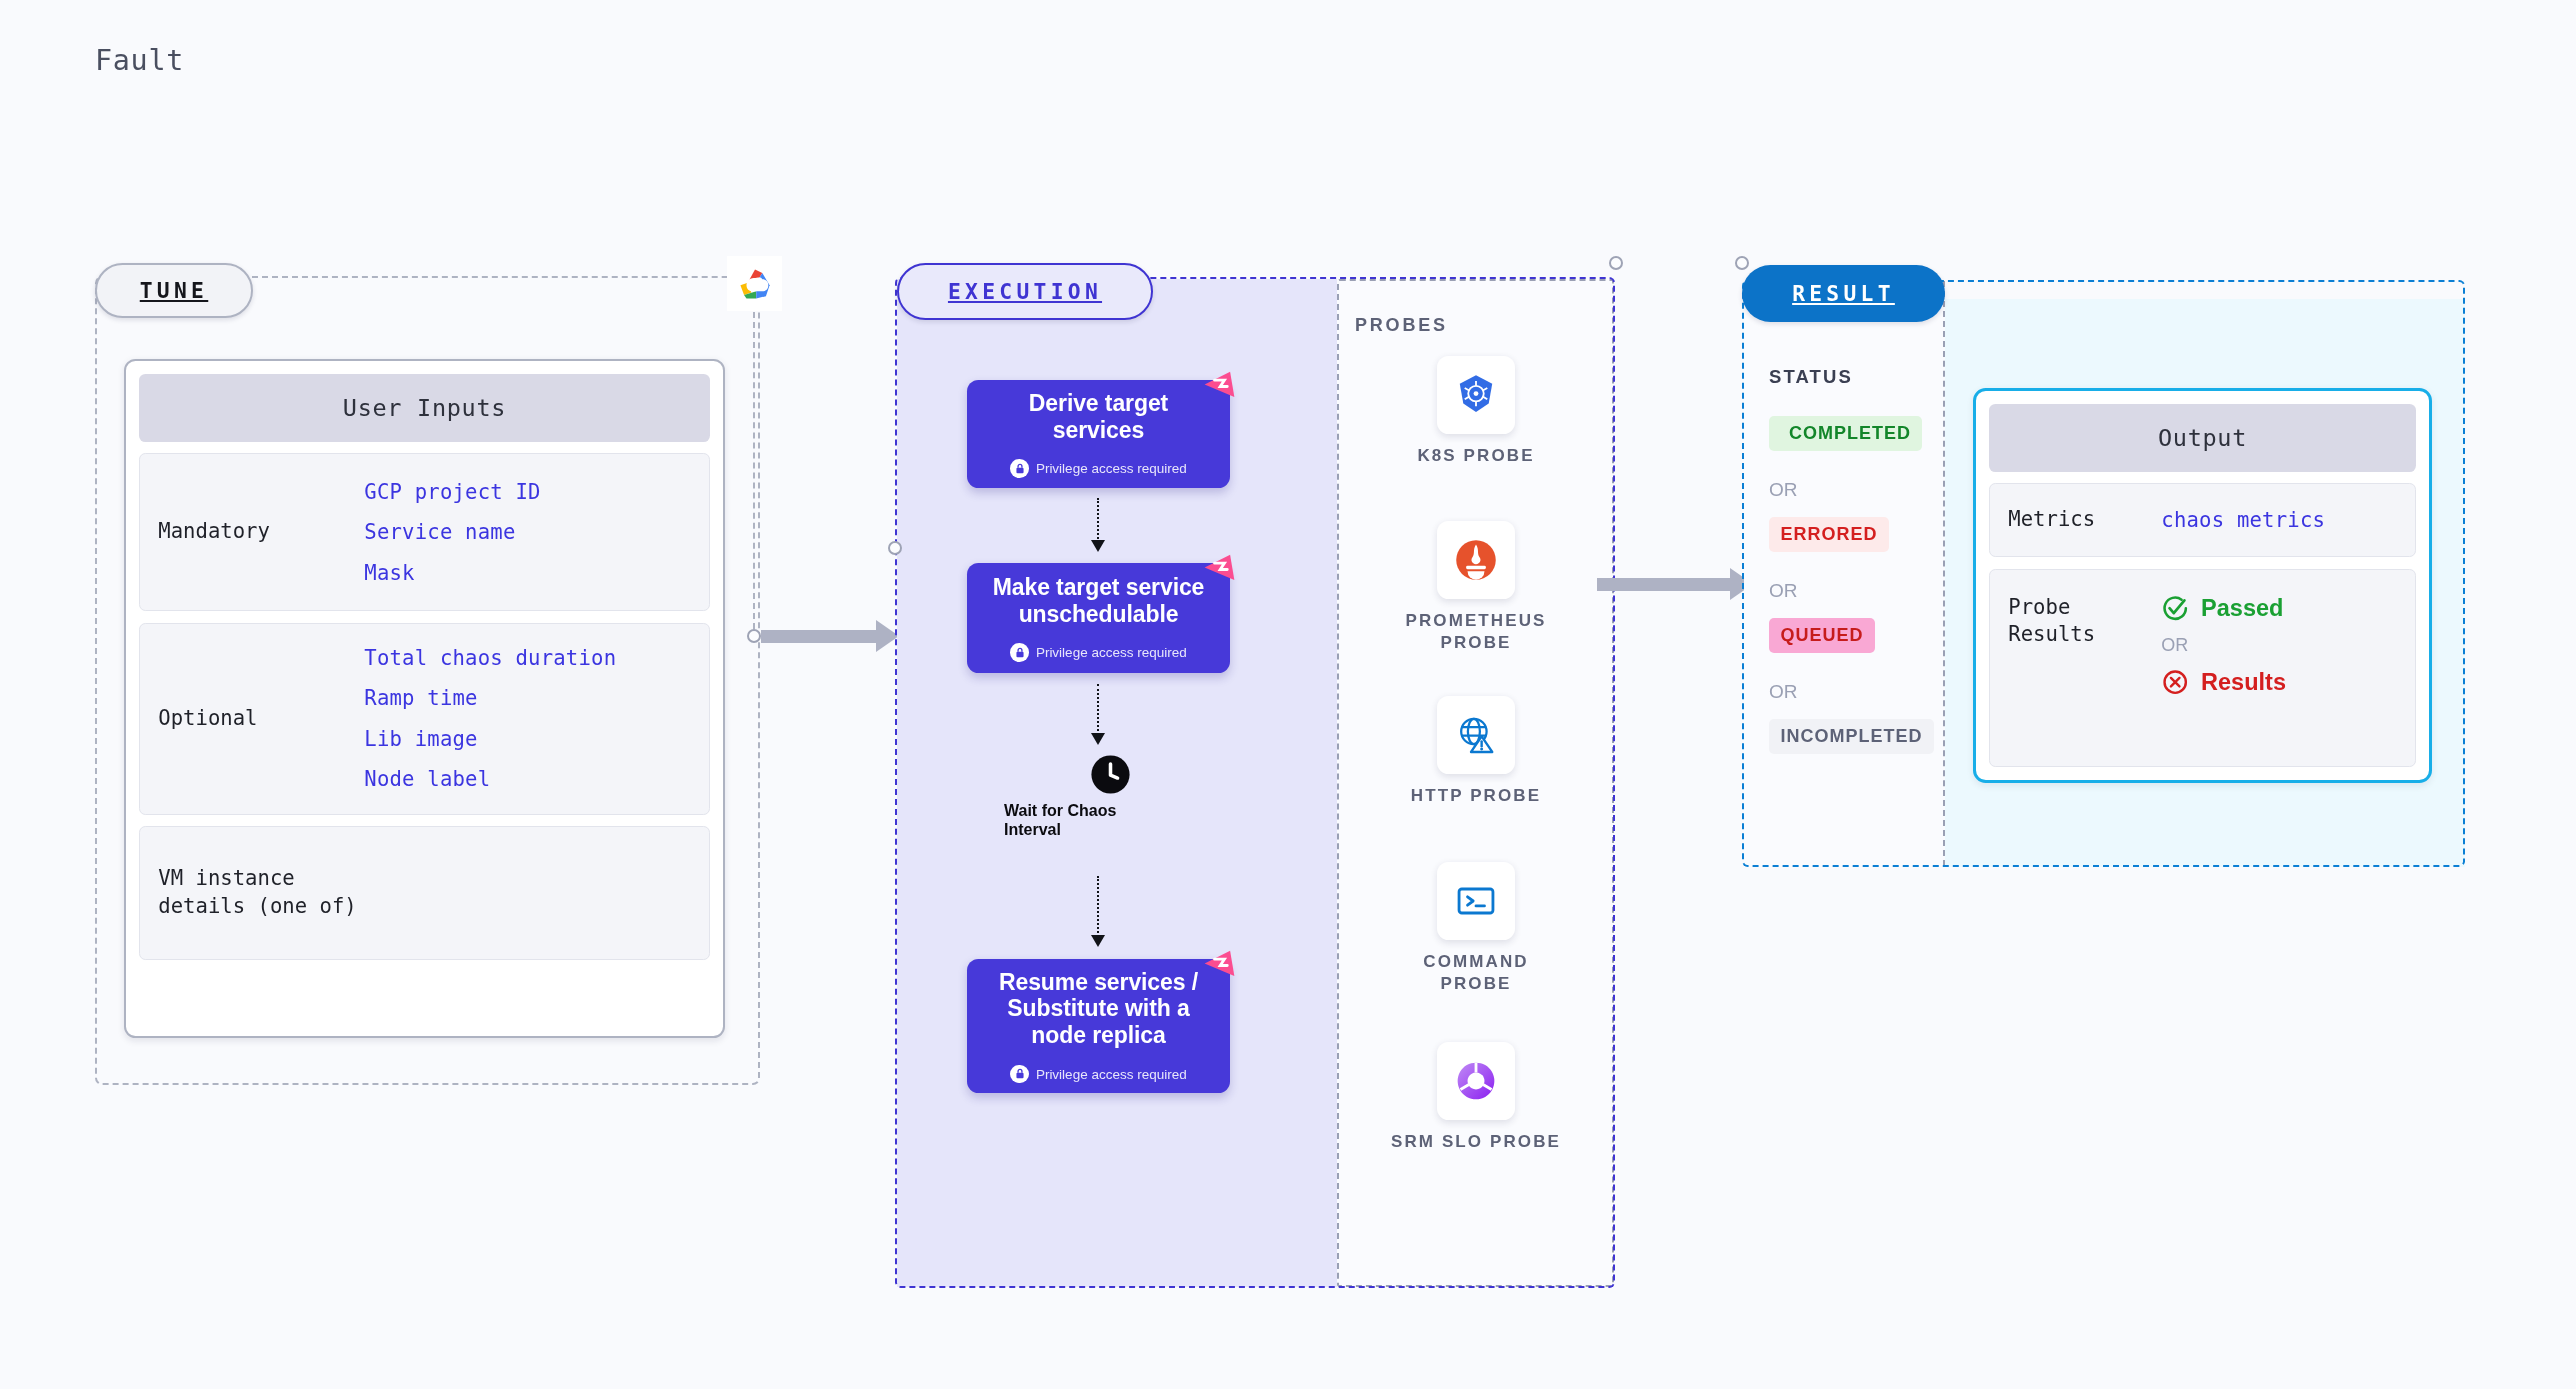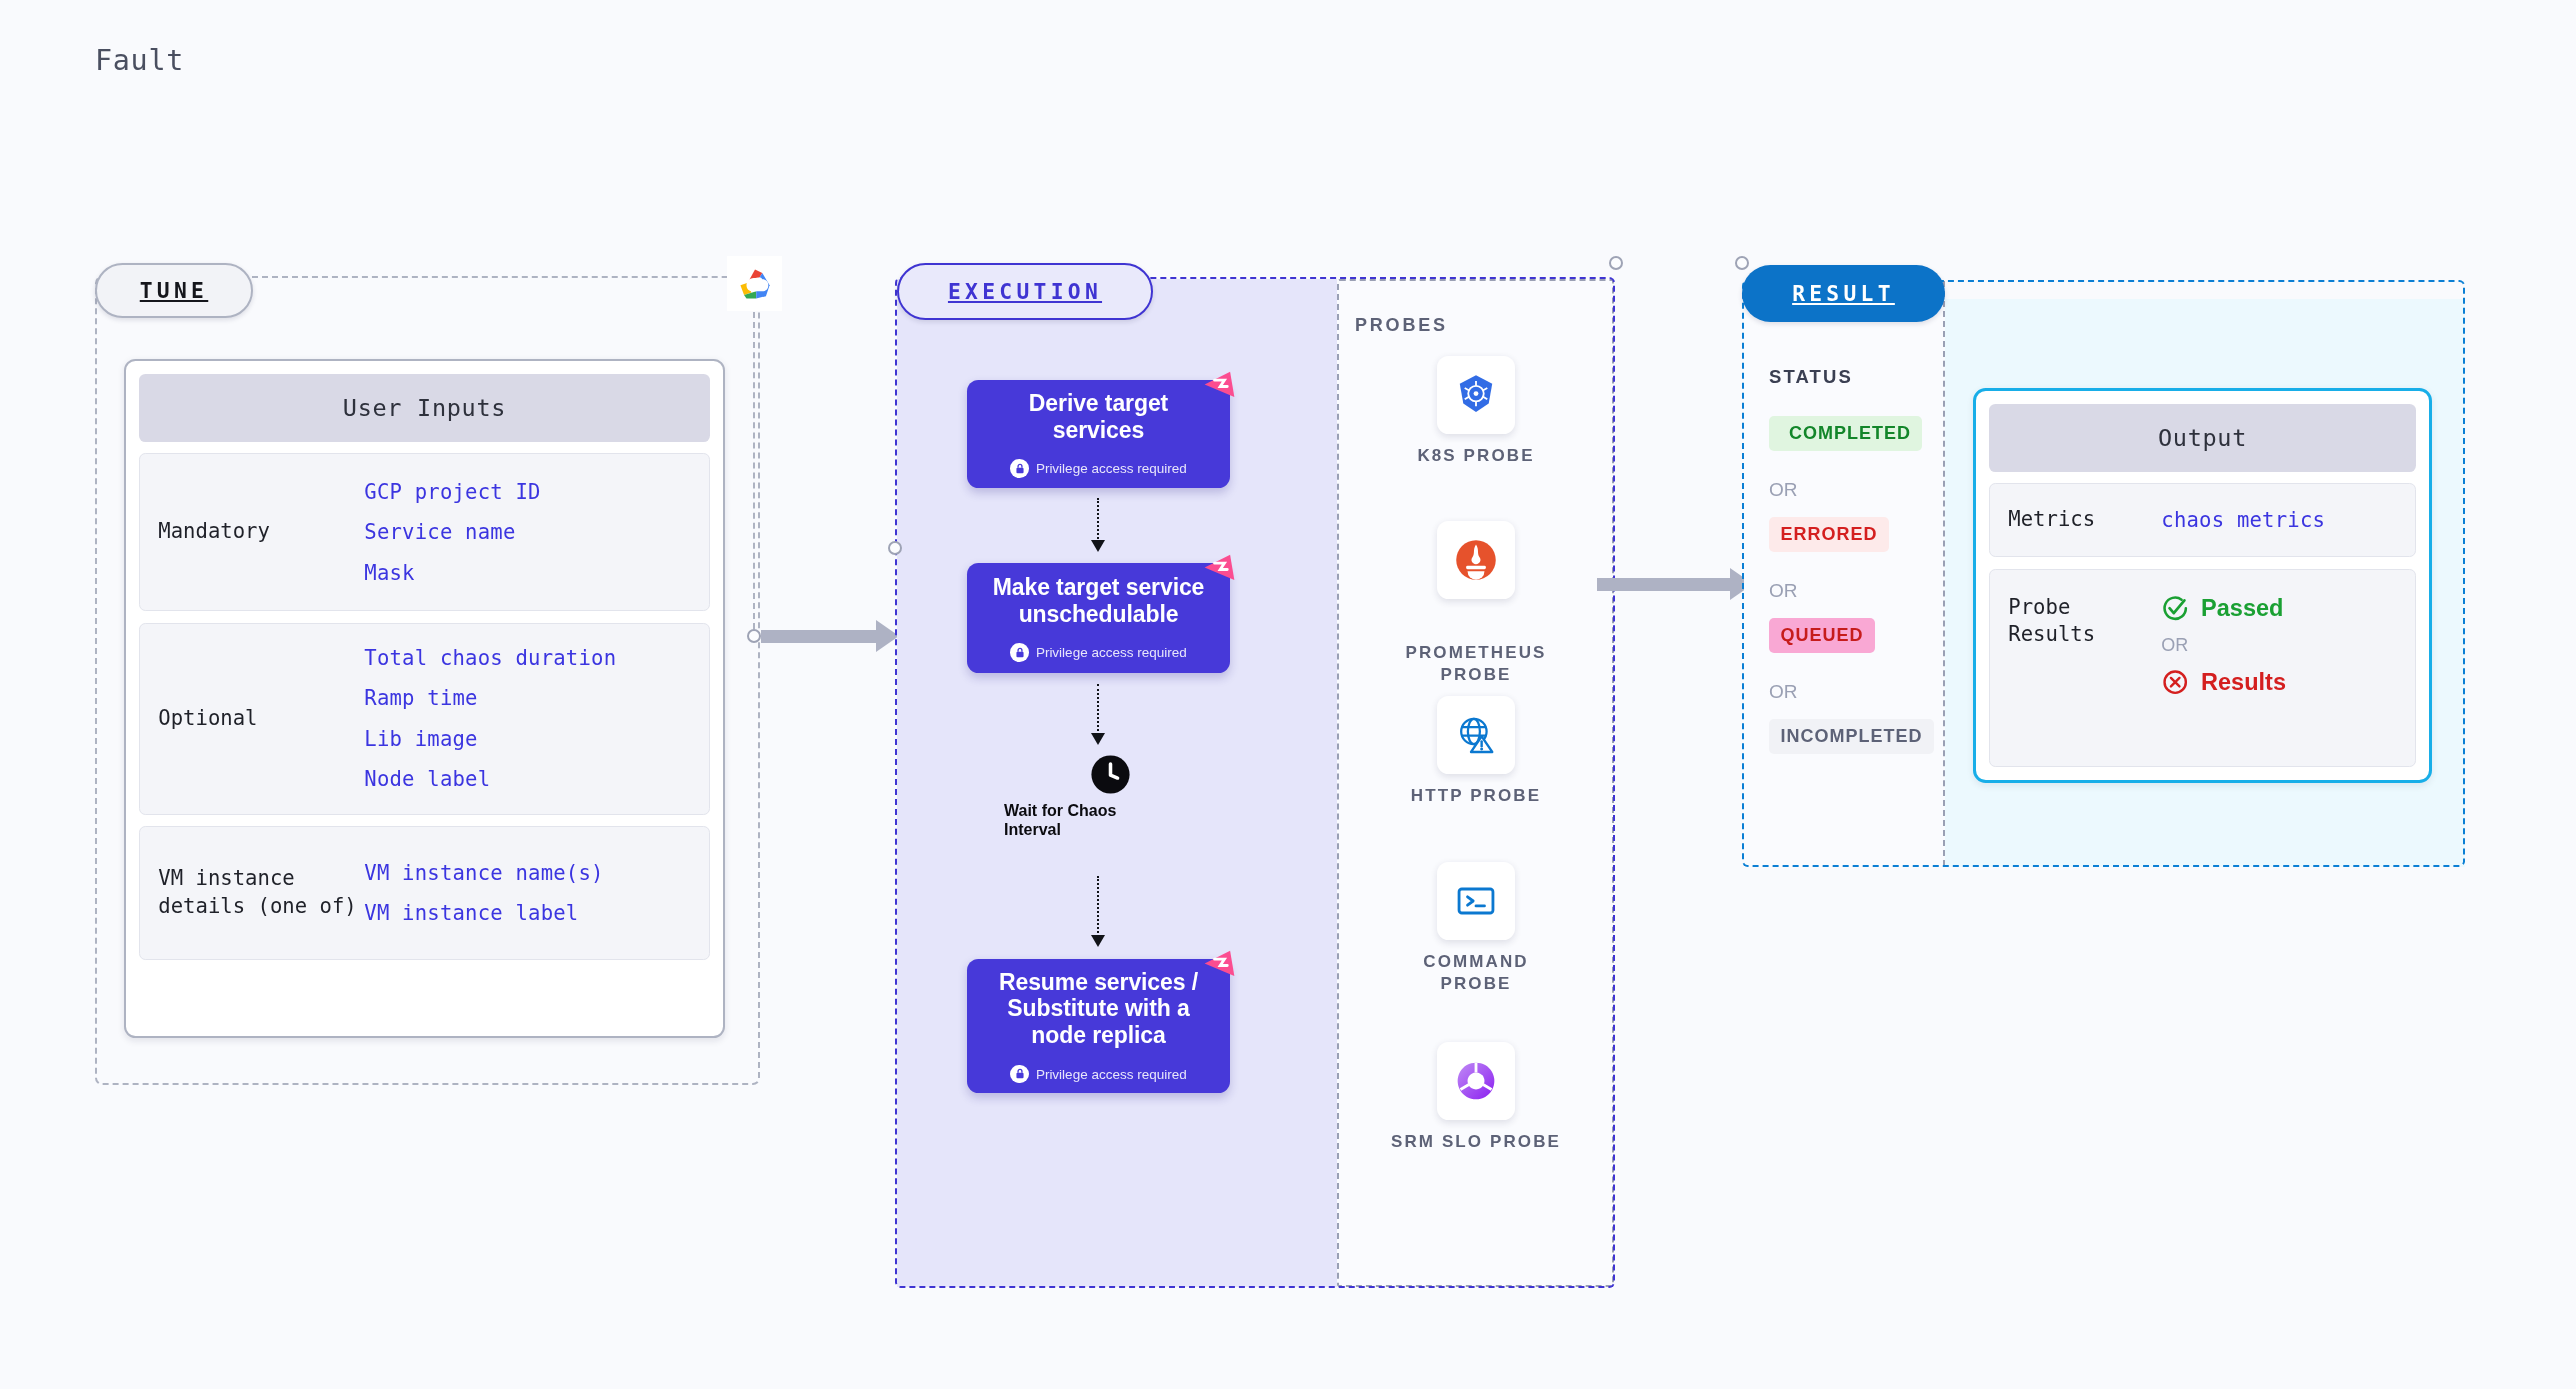--- a/index.html
+++ b/index.html
@@ -239,24 +239,20 @@
       <div class="kv-vals">
         <div class="kv-val">Total chaos duration</div>
         <div class="kv-val">Ramp time</div>
         <div class="kv-val">Lib image</div>
         <div class="kv-val">Node label</div>
       </div>
     </div>
 
     <div class="kv-block" id="blk-vm">
       <div class="kv-key">VM instance details (one of)</div>
-      <div class="kv-vals">
-        <div class="kv-val">VM instance name(s)</div>
-        <div class="kv-val">VM instance label</div>
-      </div>
     </div>
   </div>
 
   <div class="handle" style="left:747px; top:629px;"></div>
   <div class="conn-arrow" style="left:761px; top:630px; width:117px;"></div>
 
   <div id="exec-fill"></div>
   <div id="probes-fill"></div>
   <div id="probes-dash"></div>
   <div class="dash-violet" style="left:895px; top:277px; width:720px; height:1011px;"></div>
@@ -357,21 +353,21 @@
         <g stroke="#ffffff" stroke-width="2.6" fill="none">
           <circle cx="34" cy="32" r="11"></circle>
           <path d="M34 14 V21 M34 43 V50 M18 24 L25 28 M43 36 L50 40 M18 40 L25 36 M43 28 L50 24"></path>
         </g>
         <circle cx="34" cy="32" r="3.4" fill="#ffffff"></circle>
       </svg>
     </div>
     <div class="probe-label">K8S PROBE</div>
   </div>
 
-  <div class="probe-item" style="left:1387px; top:521px;gap:32px;">
+  <div class="probe-item" style="left:1387px; top:521px;">
     <div class="probe-tile">
       <svg width="48" height="48" viewBox="0 0 68 68">
         <circle cx="34" cy="34" r="28" fill="#e6522c"></circle>
         <path d="M34 12 C29 20 33 24 29 30 C26 34 28 39 34 40 C40 39 42 34 39 30 C35 24 39 20 34 12 Z" fill="#ffffff"></path>
         <rect x="20" y="42" width="28" height="5" rx="2" fill="#ffffff"></rect>
         <path d="M22 50 h24 a12 12 0 0 1 -24 0 Z" fill="#ffffff"></path>
       </svg>
     </div>
     <div class="probe-label">PROMETHEUS PROBE</div>
   </div>

